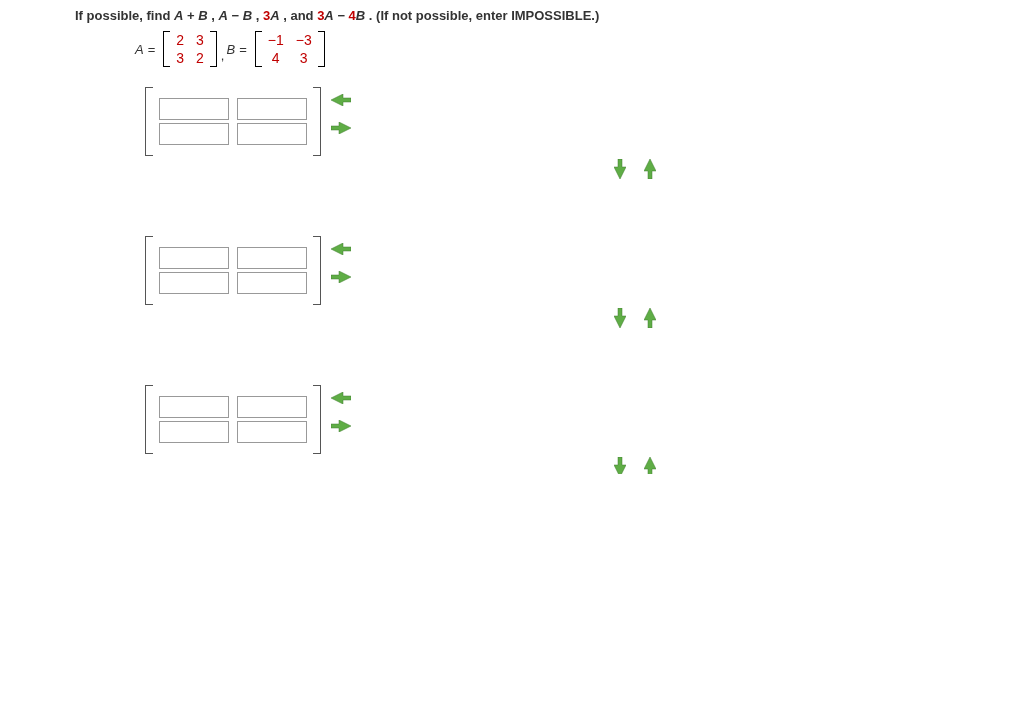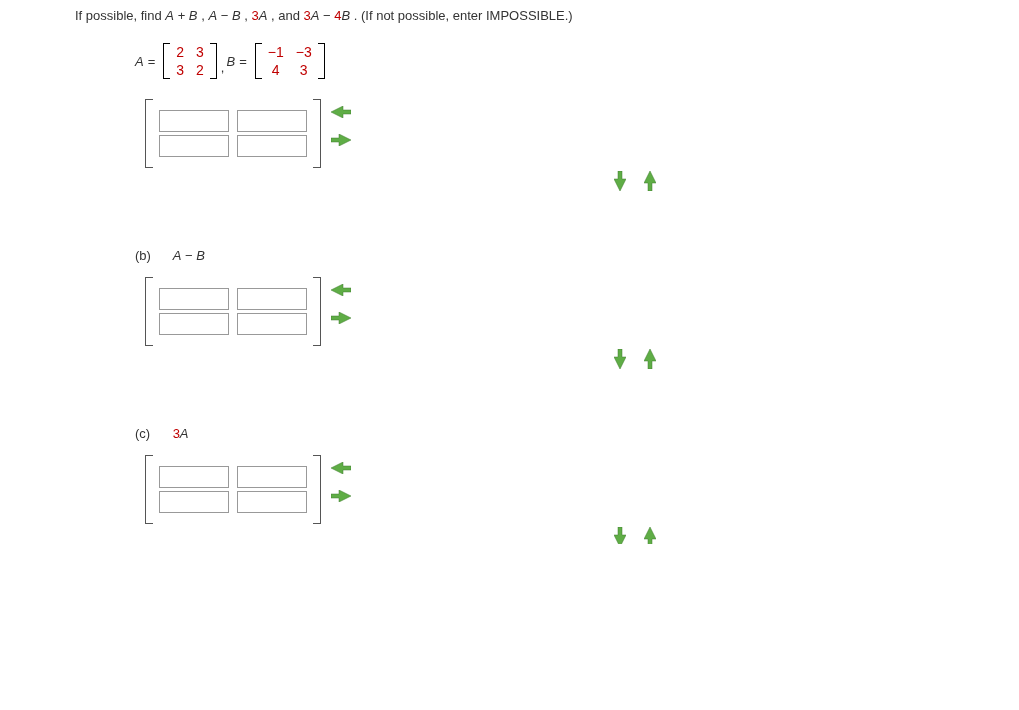--- a/index.html
+++ b/index.html
@@ -5,21 +5,22 @@
   body {
     font-family: Verdana, Arial, sans-serif;
     font-size: 13px;
     color: #333;
     margin: 0;
     padding: 8px 0 0 75px;
     width: 1019px;
     box-sizing: border-box;
   }
   .question-text {
-    margin-bottom: 20px;
+    margin-bottom: 8px;
+    font-weight: bold;
   }
   .ital { font-style: italic; }
   .red { color: #c00000; }
   .matrices {
     margin-left: 60px;
     display: flex;
     align-items: center;
     margin-bottom: 20px;
   }
   
@@ -222,24 +223,20 @@
       <div class="arrow-btn">
         <svg width="12" height="20">
             <polygon points="6,0 0,12 4,12 4,20 8,20 8,12 12,12" fill="#5fad46" stroke="#3d7a2d" stroke-width="0.5"></polygon>
           </svg>
       </div>
     </div>
   </div>
 </div>
 
 <div class="part">
-  <div class="part-label">
-    <span class="pl">(b)</span>
-    <span class="ital">A</span><span> − </span><span class="ital">B</span>
-  </div>
   <div class="below-section">
     <div class="answer-wrap">
       <div class="answer-matrix">
         <div class="abr-l"></div>
         <div class="answer-grid">
           <div class="answer-row">
             <input class="answer-cell" style="">
             <input class="answer-cell" style="">
           </div>
           <div class="answer-row">
@@ -271,24 +268,20 @@
       <div class="arrow-btn">
         <svg width="12" height="20">
             <polygon points="6,0 0,12 4,12 4,20 8,20 8,12 12,12" fill="#5fad46" stroke="#3d7a2d" stroke-width="0.5"></polygon>
           </svg>
       </div>
     </div>
   </div>
 </div>
 
 <div class="part" style="margin-bottom:0;">
-  <div class="part-label">
-    <span class="pl">(c)</span>
-    <span class="red">3</span><span class="ital">A</span>
-  </div>
   <div class="below-section">
     <div class="answer-wrap">
       <div class="answer-matrix">
         <div class="abr-l"></div>
         <div class="answer-grid">
           <div class="answer-row">
             <input class="answer-cell" style="">
             <input class="answer-cell" style="">
           </div>
           <div class="answer-row">

